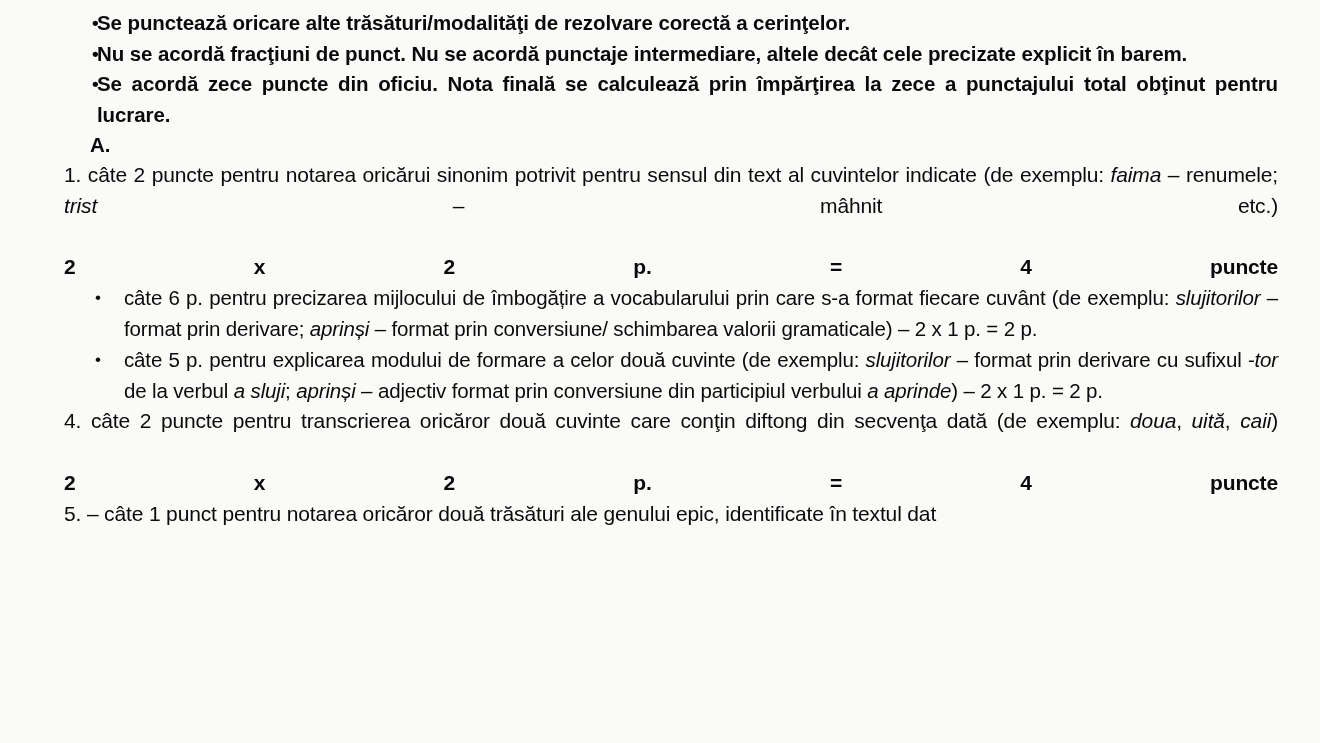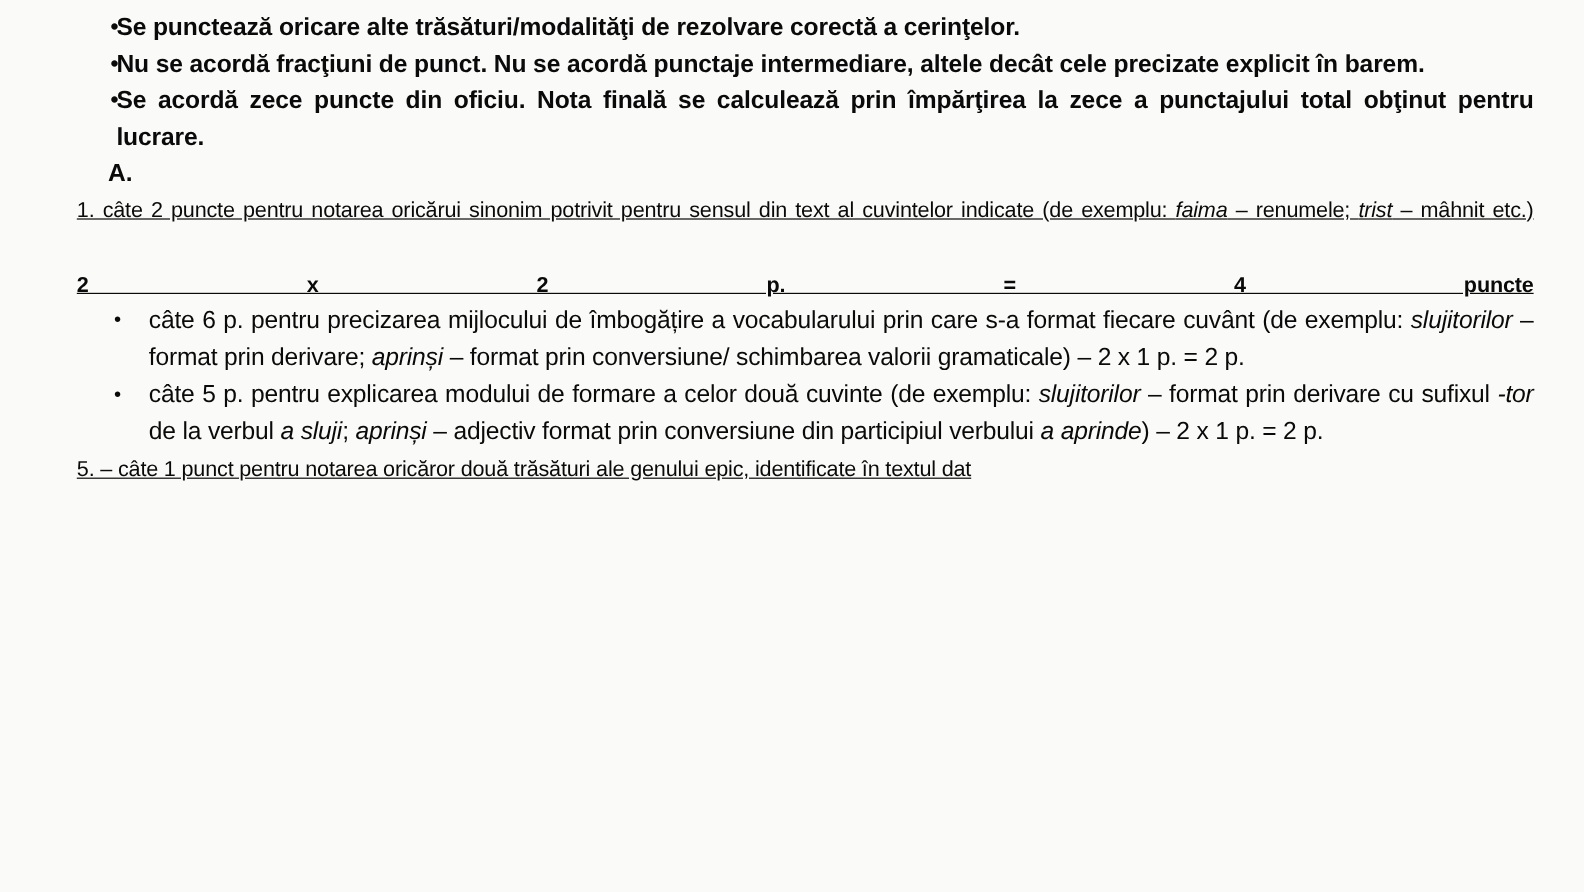--- a/index.html
+++ b/index.html
@@ -67,28 +67,27 @@
 
   .section-letter {
     font-weight: bold;
     font-size: 20.5px;
     line-height: 30px;
     padding-left: 26px;
   }
 
   
   .item {
-    font-size: 18px;
+    font-size: 21px;
     line-height: 30.8px;
     letter-spacing: -0.15px;
     text-align: justify;
     text-justify: inter-word;
     text-align-last: left;
     position: relative;
-    text-decoration: underline;
   }
   .item.has-score {
     text-align-last: justify;
   }
   .score {
     font-weight: bold;
     white-space: nowrap;
   }
   .spacer {
     display: inline-block;
@@ -153,16 +152,17 @@
   <div class="sub-item">
     <span class="sub-bullet">•</span>
     <span class="sub-text"><span>câte 6 p. pentru precizarea mijlocului de îmbogățire a vocabularului prin care s-a format fiecare cuvânt (de exemplu: </span><i>slujitorilor</i><span> – format prin derivare; </span><i>aprinși</i><span> – format prin conversiune/ schimbarea valorii gramaticale) – 2 x 1 p. = 2 p.</span></span>
   </div>
 
   <div class="sub-item">
     <span class="sub-bullet">•</span>
     <span class="sub-text"><span>câte 5 p. pentru explicarea modului de formare a celor două cuvinte (de exemplu: </span><i>slujitorilor</i><span> – format prin derivare cu sufixul </span><i>-tor</i><span> de la verbul </span><i>a sluji</i><span>; </span><i>aprinși</i><span> – adjectiv format prin conversiune din participiul verbului </span><i>a aprinde</i><span>) – 2 x 1 p. = 2 p.</span></span>
   </div>
 
+  <div class="item has-score"><span>4. câte 2 puncte pentru transcrierea oricăror două cuvinte care conţin diftong din secvenţa dată (de exemplu: </span><i>doua</i><span>, </span><i>uită</i><span>, </span><i>caii</i><span>)</span><span class="spacer"></span><span class="score">2 x 2 p. = 4 puncte</span></div>
 
   <div class="item"><span>5. – câte 1 punct pentru notarea oricăror două trăsături ale genului epic, identificate în textul dat</span></div>
 
 </div>
 
 </body></html>

